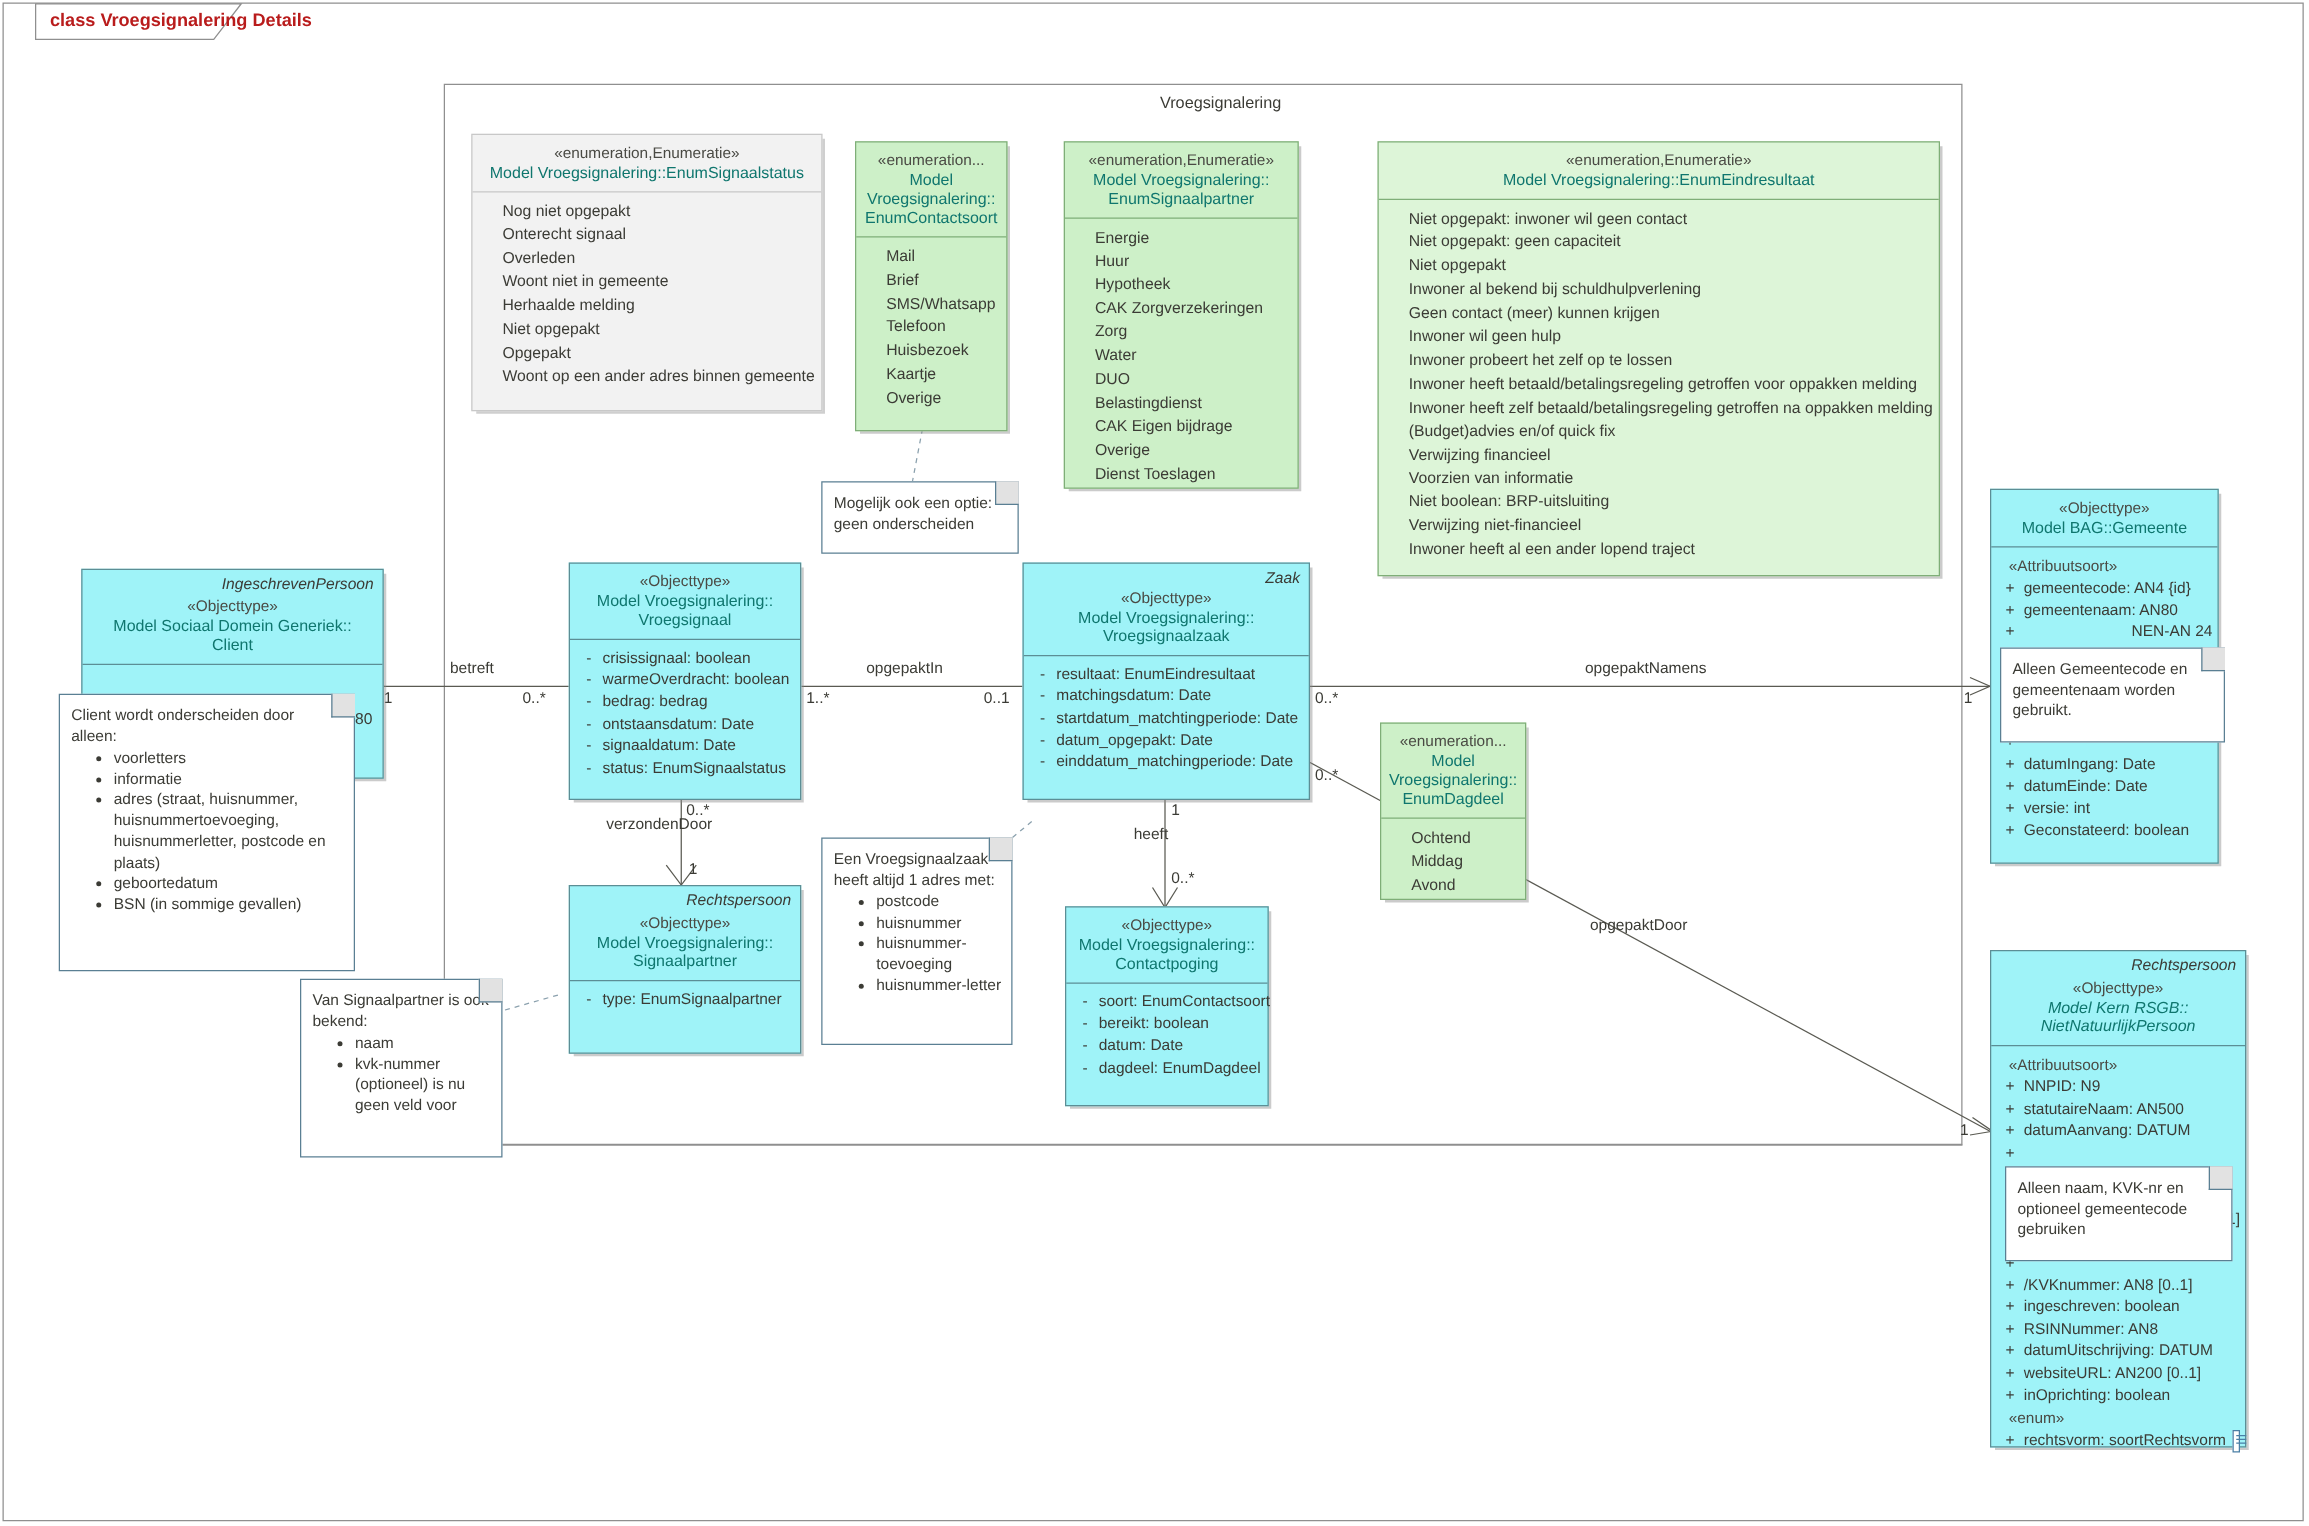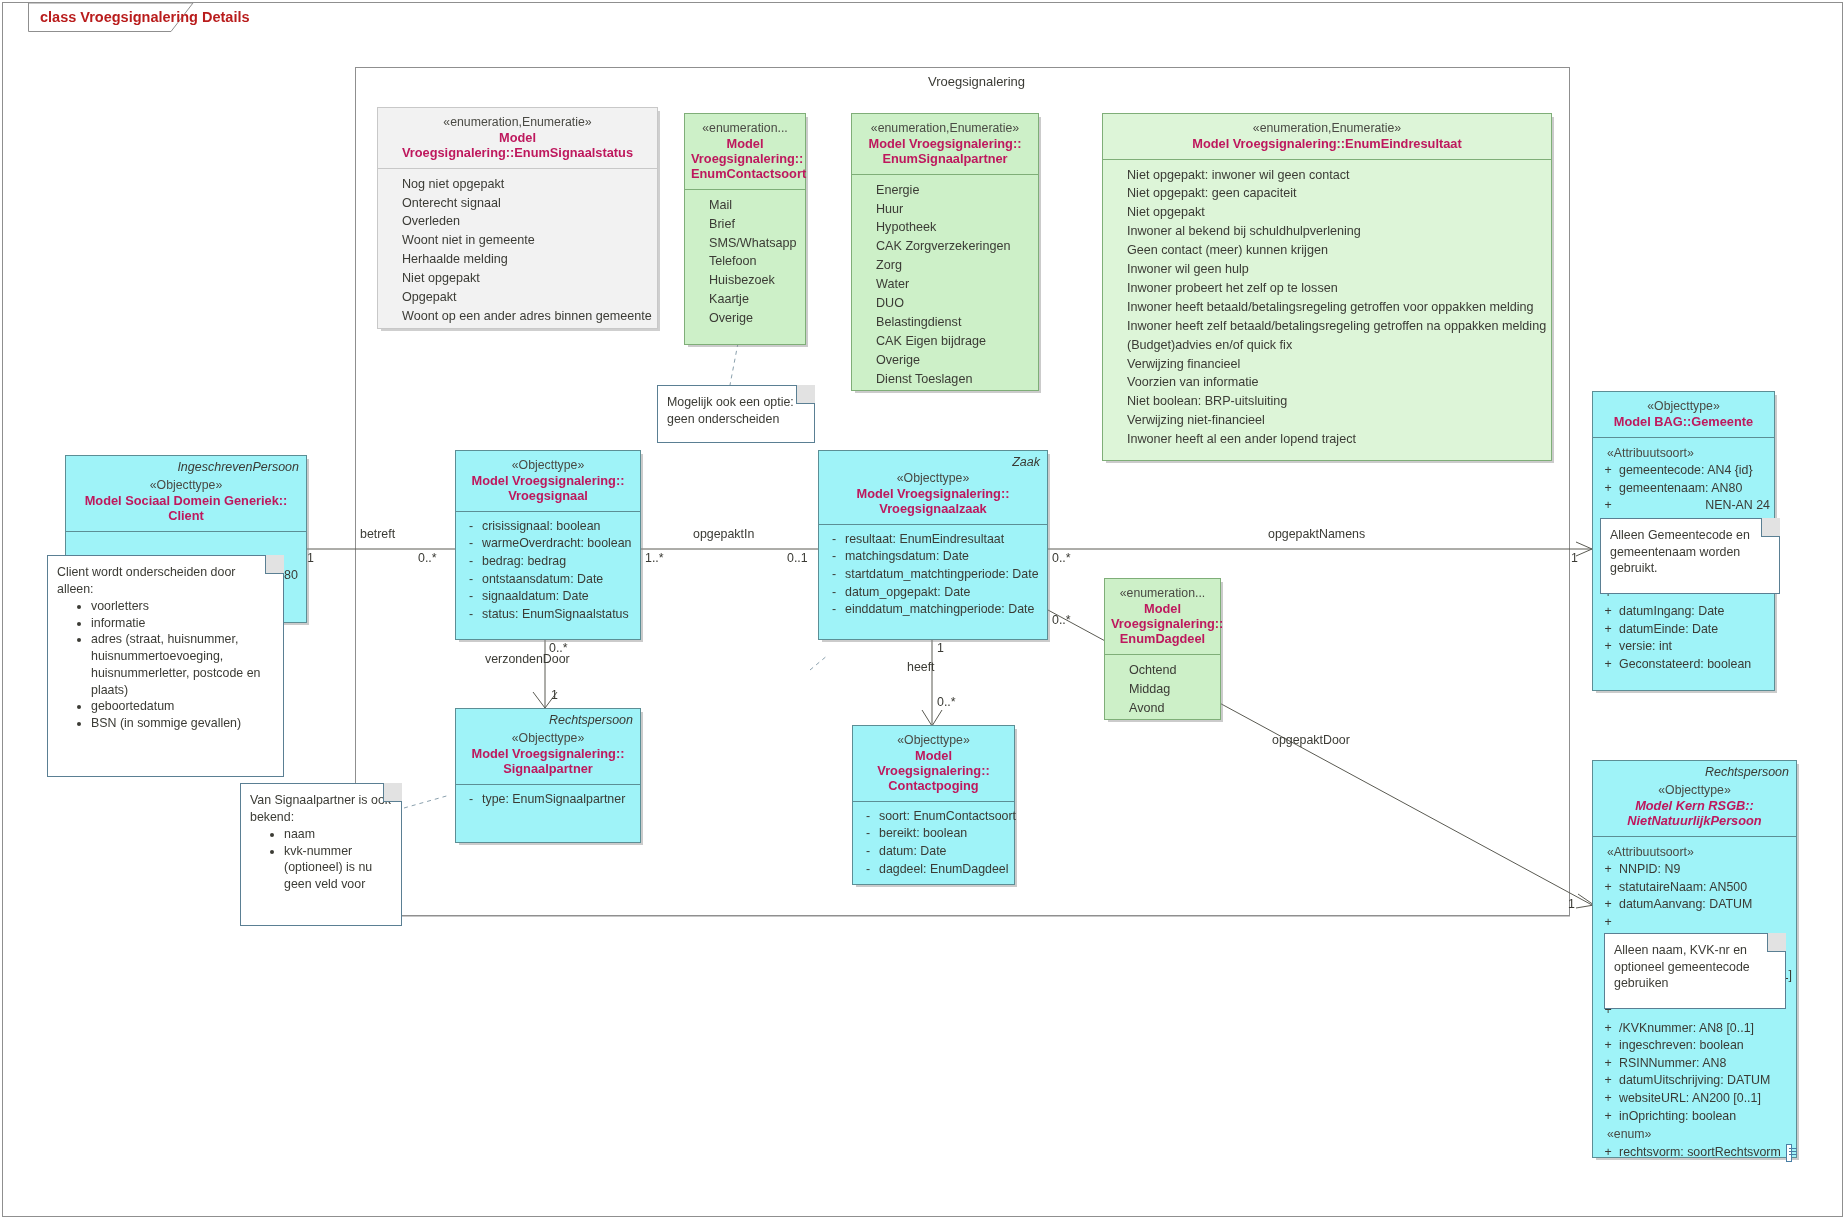--- a/index.html
+++ b/index.html
@@ -41,21 +41,21 @@
     font-size:12.5px;
   }
   .uml.cls{background:#9ff3f8;border-color:#5c8e95;}
   .uml .hdr{
     padding:7px 6px 8px 6px;text-align:center;line-height:1.18;
   }
   .uml .hdrname{
     position:absolute;right:7px;top:4px;font-style:italic;font-size:12.5px;
   }
   .uml .stereo{font-size:12.3px;color:#4a4a44;}
-  .uml .title{font-weight:bold;font-size:12.8px;color:#be185d;}
+  .uml .title{font-weight:normal;font-size:12.8px;color:#0f766e;}
   .uml .sep{border-top:1px solid #5c8e95;}
   .uml .body{padding:6px 4px 7px 4px;}
   .uml .attr{
     display:flex;line-height:1.42;white-space:nowrap;font-size:12.4px;
   }
   .uml .attr .vis{width:22px;text-align:center;flex:0 0 22px;}
   .uml .attr .txt{flex:1 1 auto;}
   .uml .grpstereo{padding-left:10px;font-size:12.3px;color:#4a4a44;line-height:1.5;}
 
   
@@ -553,20 +553,31 @@
       <li>kvk-nummer (optioneel) is nu geen veld voor</li>
     </ul>
   </div>
 
   <div class="note" style="left:657px;top:385px;width:158px;height:58px;">
     <div class="fold"></div>
     <p>Mogelijk ook een optie:</p>
     <p>geen onderscheiden</p>
   </div>
 
+  <div class="note" style="left:657px;top:670px;width:153px;height:166px;">
+    <div class="fold"></div>
+    <p>Een Vroegsignaalzaak</p>
+    <p>heeft altijd 1 adres met:</p>
+    <ul>
+      <li>postcode</li>
+      <li>huisnummer</li>
+      <li>huisnummer-toevoeging</li>
+      <li>huisnummer-letter</li>
+    </ul>
+  </div>
 
   <div class="note" style="left:1604px;top:933px;width:182px;height:76px;">
     <div class="fold"></div>
     <p>Alleen naam, KVK-nr en</p>
     <p>optioneel gemeentecode</p>
     <p>gebruiken</p>
   </div>
 
   <div class="note" style="left:1600px;top:518px;width:180px;height:76px;">
     <div class="fold"></div>

